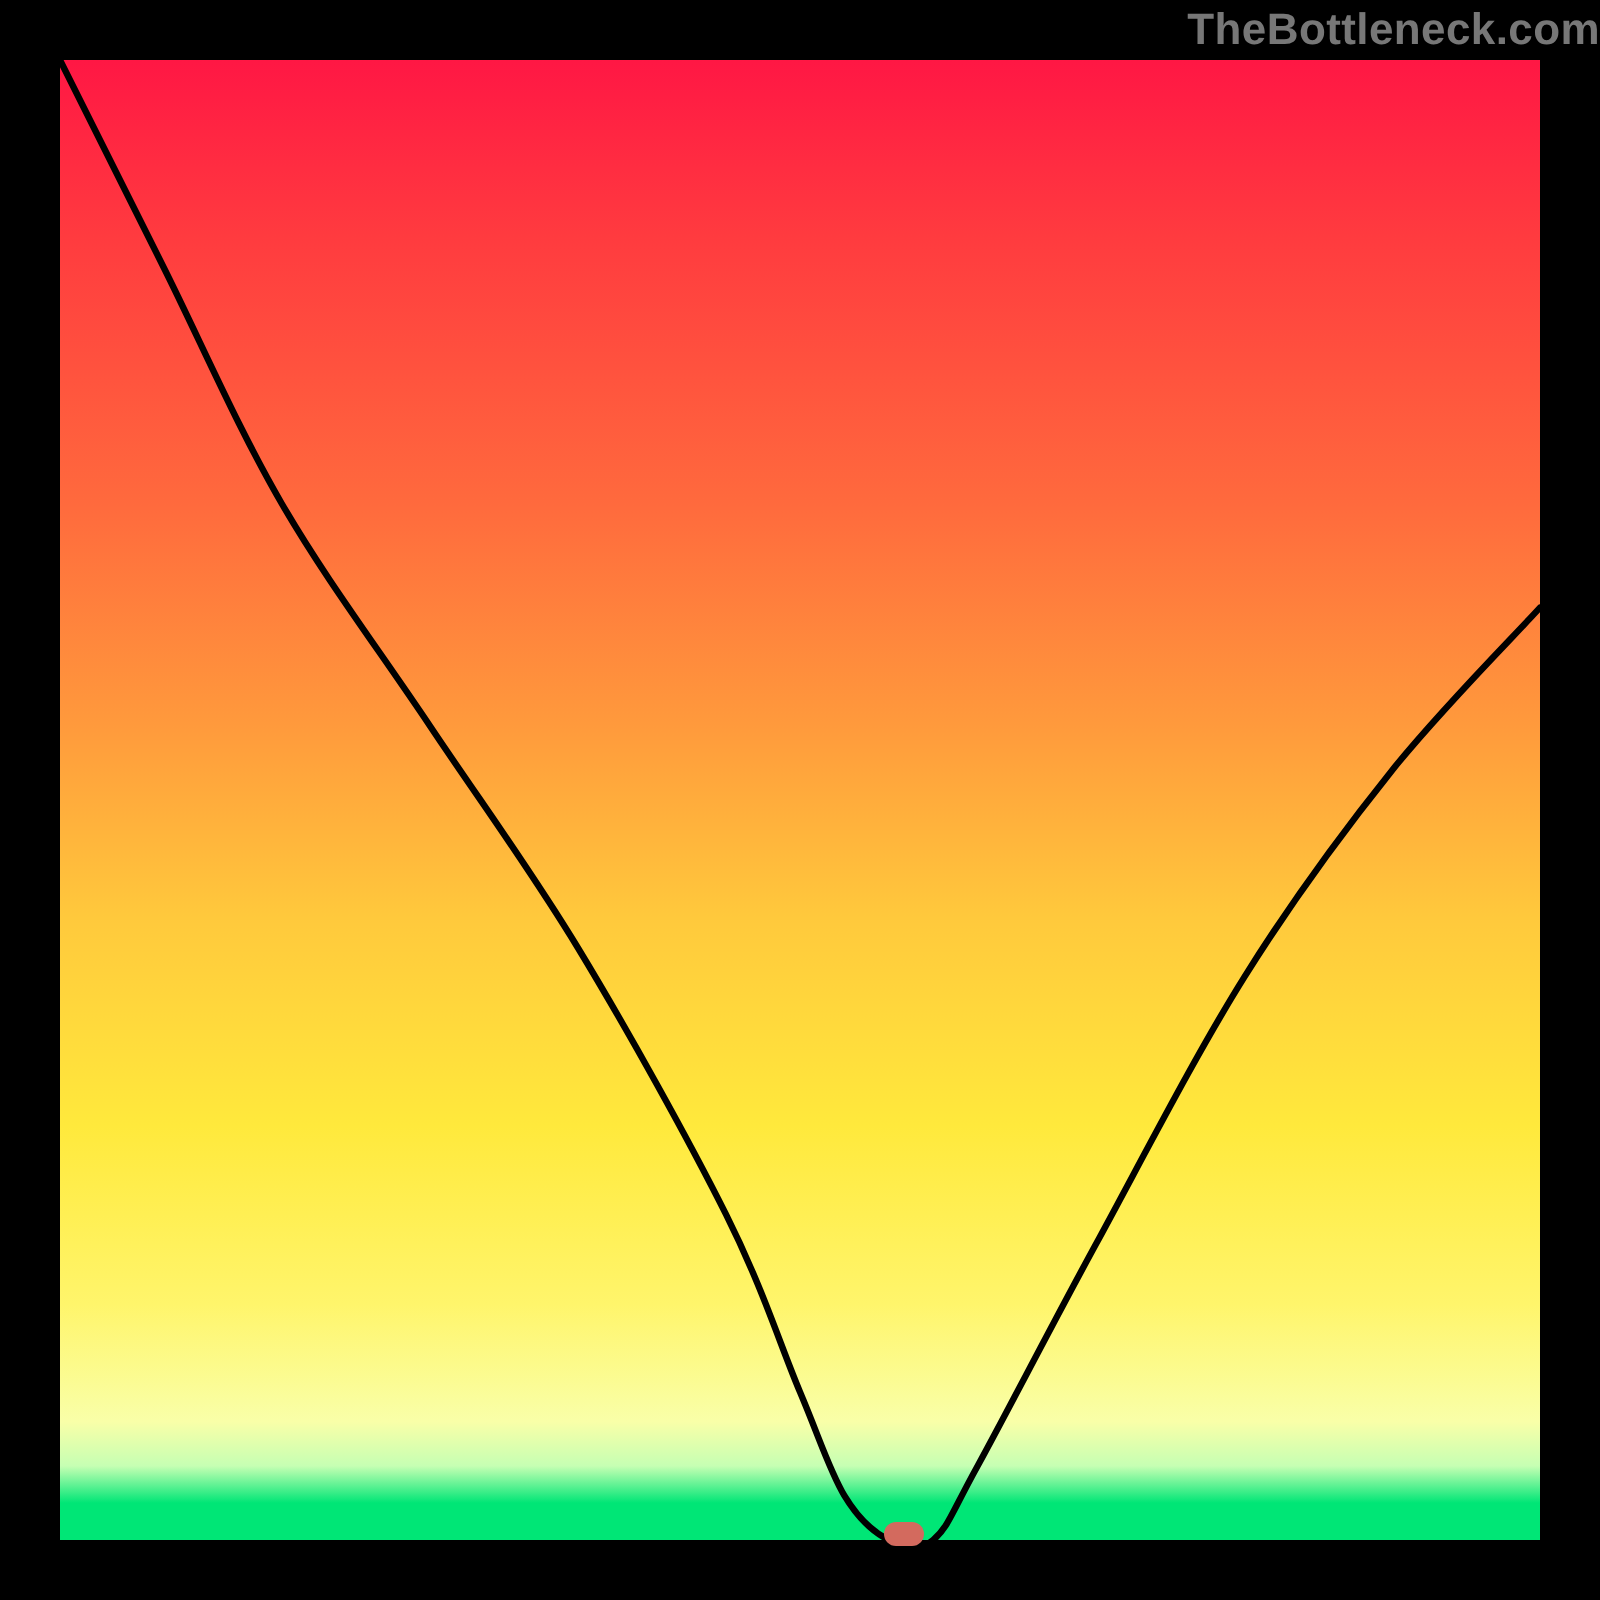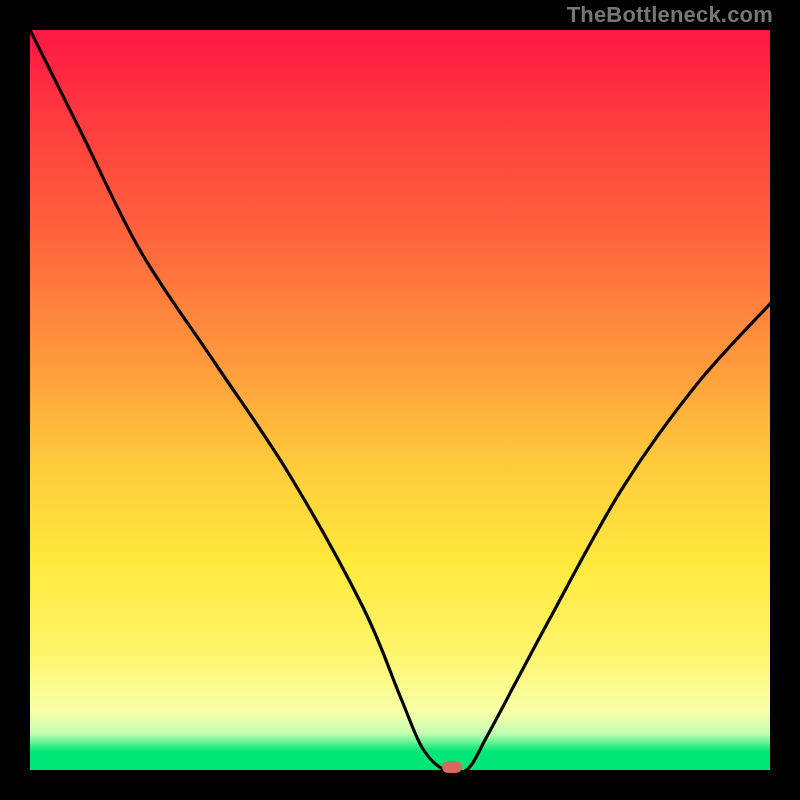--- a/index.html
+++ b/index.html
@@ -13,21 +13,21 @@
   }
   .frame {
     position: relative;
     width: 800px;
     height: 800px;
     background: #000;
   }
   .watermark {
     position: absolute;
     top: 2px;
-    right: 27px;
+    right: 0;
     color: #777;
     font-size: 22px;
     font-weight: 600;
     letter-spacing: 0.2px;
     z-index: 5;
   }
   .plot-wrap {
     position: absolute;
     left: 30px;
     top: 30px;

